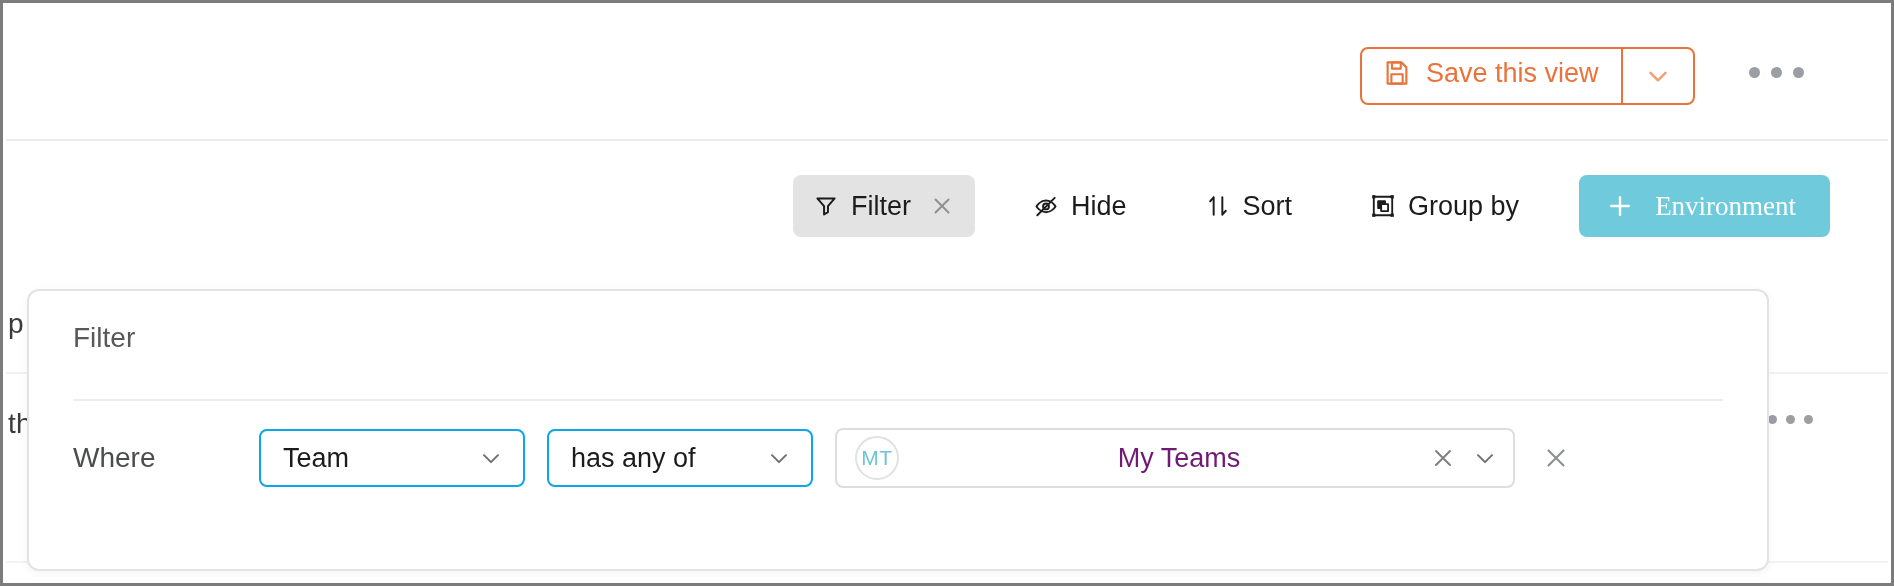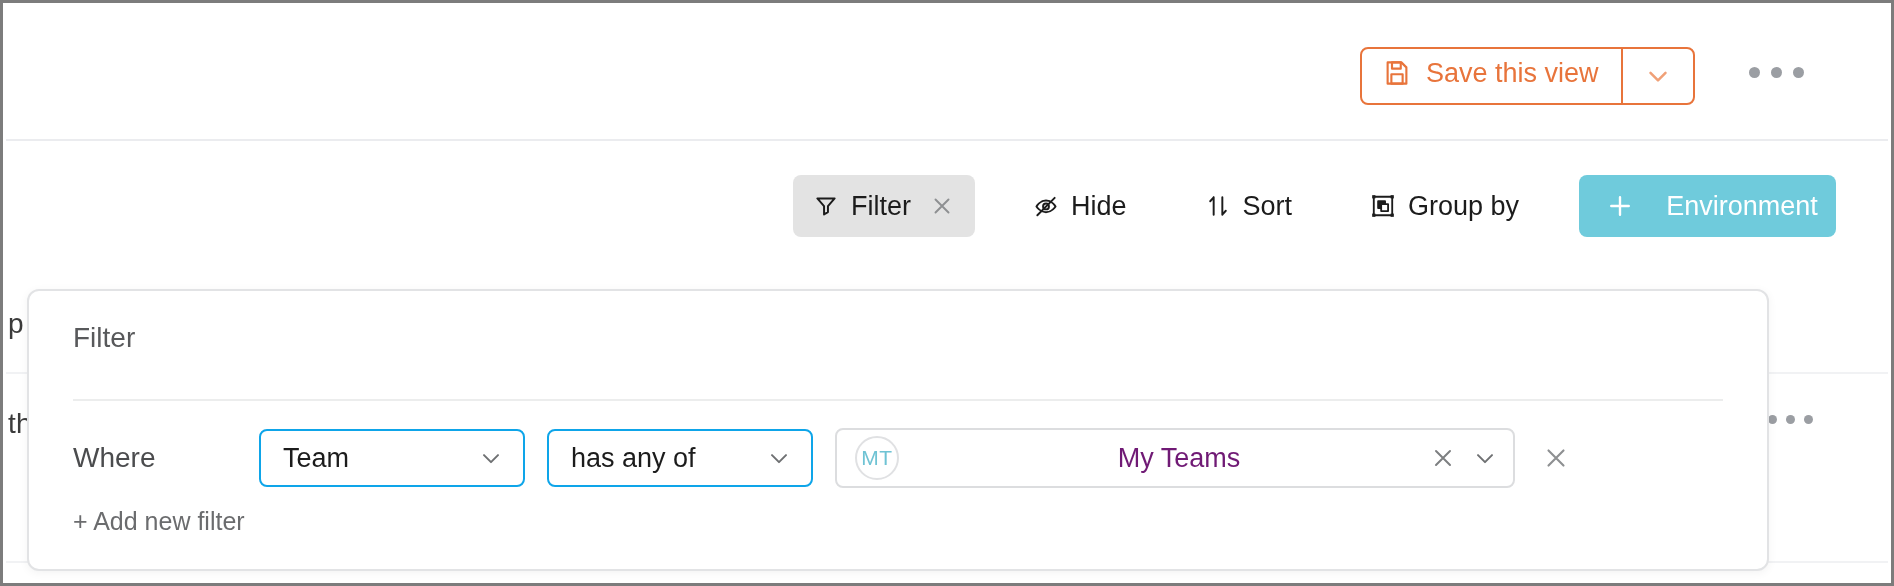--- a/index.html
+++ b/index.html
@@ -139,28 +139,29 @@
     color: #1c1c1c;
   }
   .tb-btn.active { background: #e3e3e3; }
   .tb-btn .close-x { margin-left: 6px; display: flex; cursor: pointer; }
 
   .tb-gap { width: 38px; }
 
   .env-btn {
     display: flex;
     align-items: center;
-    gap: 31px;
+    gap: 20px;
     height: 62px;
-    padding: 0 18px 0 26px;
+    padding: 0 34px 0 26px;
     background: #6fcbdc;
     border-radius: 8px;
     cursor: pointer;
     margin-left: 40px;
     box-sizing: border-box;
+    font-family: Liberation Serif, serif;
   }
   .env-btn .env-label {
     font-size: 27px;
     color: #ffffff;
     white-space: nowrap;
   }
 
   
   .filter-panel {
     position: absolute;
@@ -432,17 +433,16 @@
       </div>
 
       <div class="row-remove">
         <svg width="30" height="30" viewBox="0 0 24 24" fill="none" stroke="#8e9092" stroke-width="1.7" stroke-linecap="round">
           <path d="M6 6l12 12M18 6L6 18"></path>
         </svg>
       </div>
 
     </div>
 
-    <div class="add-filter">+ Add new filter</div>
 
   </div>
 
 </div>
 
 </body></html>

